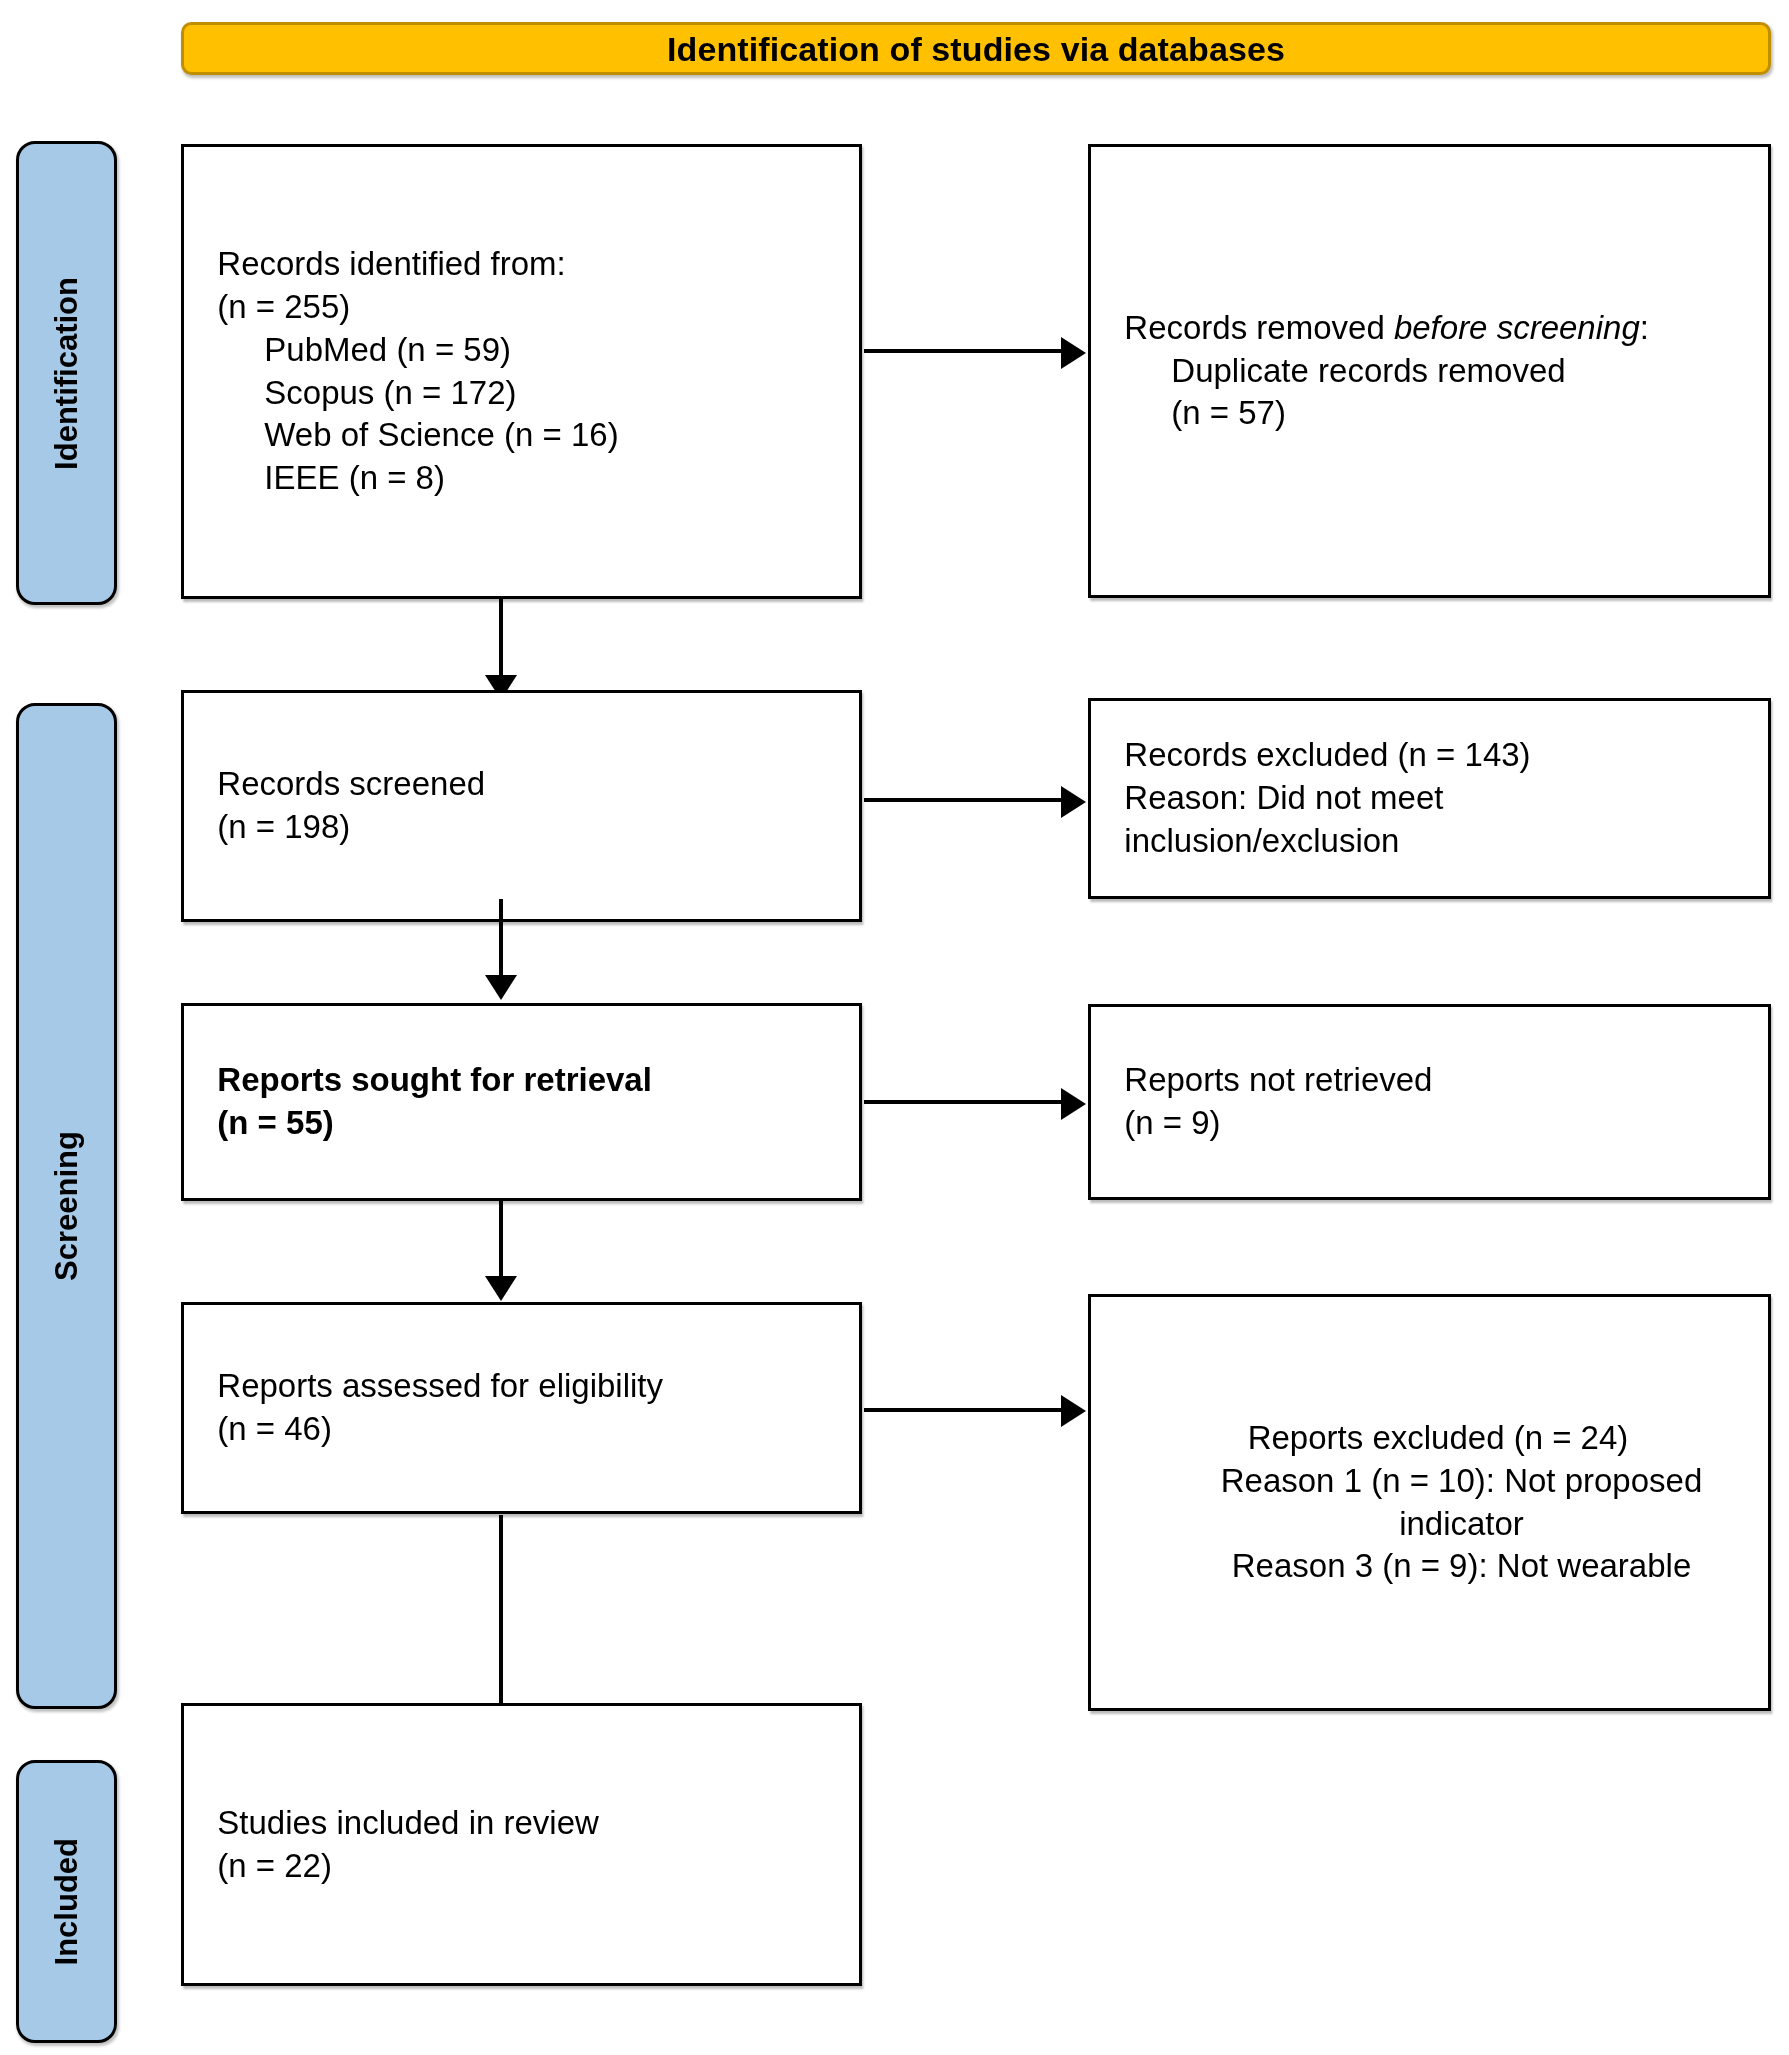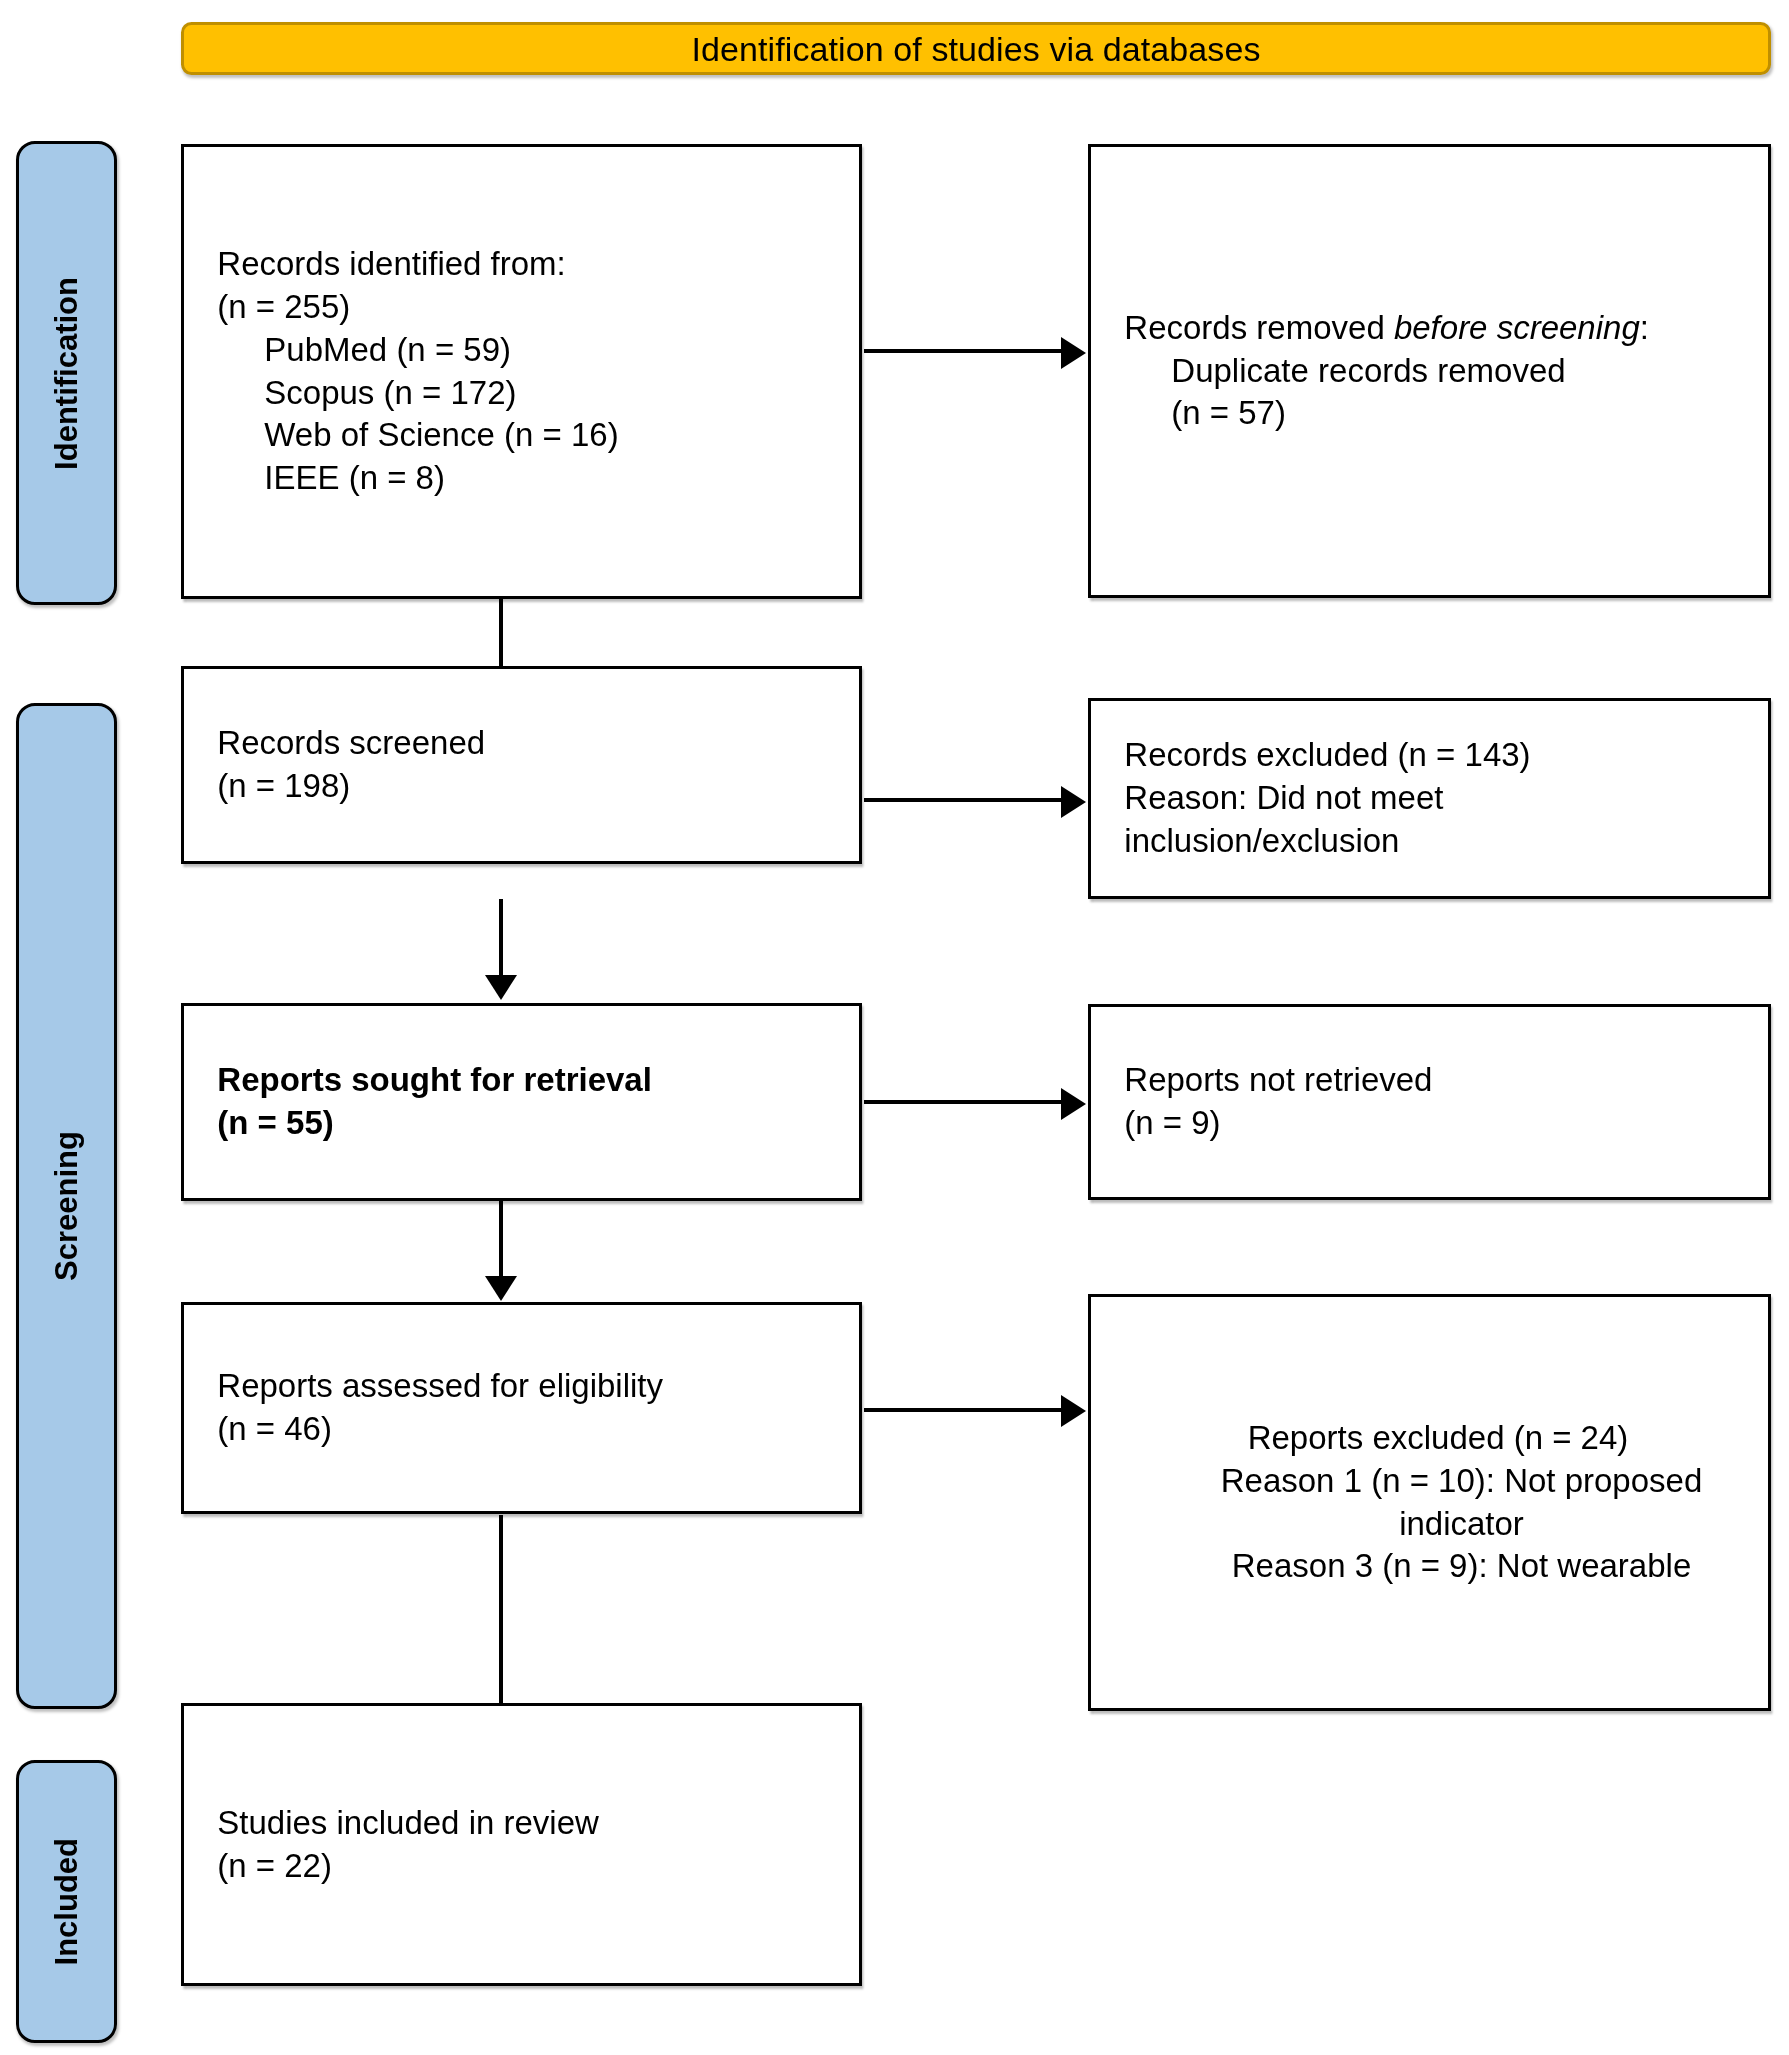--- a/index.html
+++ b/index.html
@@ -10,21 +10,21 @@
   #stage{position:absolute;left:0;top:0;width:1789px;height:2056px;}
 
   
   .header-band{
     position:absolute;left:181px;top:22px;width:1590px;height:53px;
     background:#FFC000;border:3px solid #BF8F00;border-radius:10.4px;
     box-sizing:border-box;display:flex;align-items:center;justify-content:center;
     box-shadow:1.5px 2.2px 3px rgba(0,0,0,.25);
   }
   .header-band .htext{
-    font-size:34px;font-weight:normal;letter-spacing:0.1px;line-height:1;color:#000;
+    font-size:34px;font-weight:bold;letter-spacing:0.1px;line-height:1;color:#000;
   }
 
   
   .stage-tab{
     position:absolute;left:16.3px;width:101px;
     background:#A6C9E8;border:3.7px solid #000;border-radius:19px;
     box-sizing:border-box;display:flex;align-items:center;justify-content:center;
     box-shadow:1.5px 2.2px 3px rgba(0,0,0,.25);
   }
   .stage-tab .vtext{
@@ -46,21 +46,21 @@
   .fbox .btext .ind1{display:block;padding-left:47px;}
   .fbox .btext em{}
 
   
   .col-left{left:181px;width:681px;}
   
   .col-right{left:1088px;width:683px;}
 
   #box-identified   {top:144px; height:455px;}
   #box-removed      {top:144px; height:454px;}
-  #box-screened     {top:666px; height:198px;}
+  #box-screened     {top:690px; height:232px;}
   #box-rec-excluded {top:698px; height:201px;align-items:center;}
   #box-sought       {top:1003px;height:198px;font-weight:bold;}
   #box-notretrieved {top:1004px;height:196px;}
   #box-assessed     {top:1302px;height:212px;}
   #box-rep-excluded {top:1294px;height:417px;text-align:center;}
   #box-included     {top:1703px;height:283px;}
 
   
   .v-line{position:absolute;left:499px;width:3.7px;background:#000;}
   .v-head{

